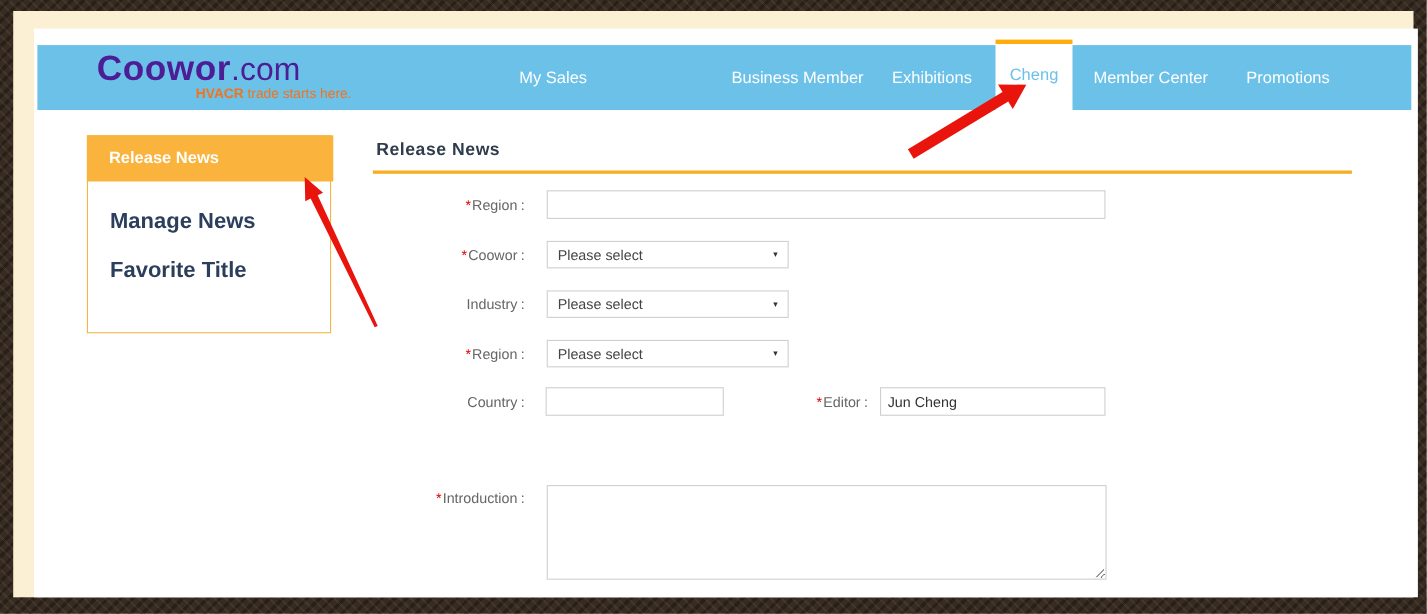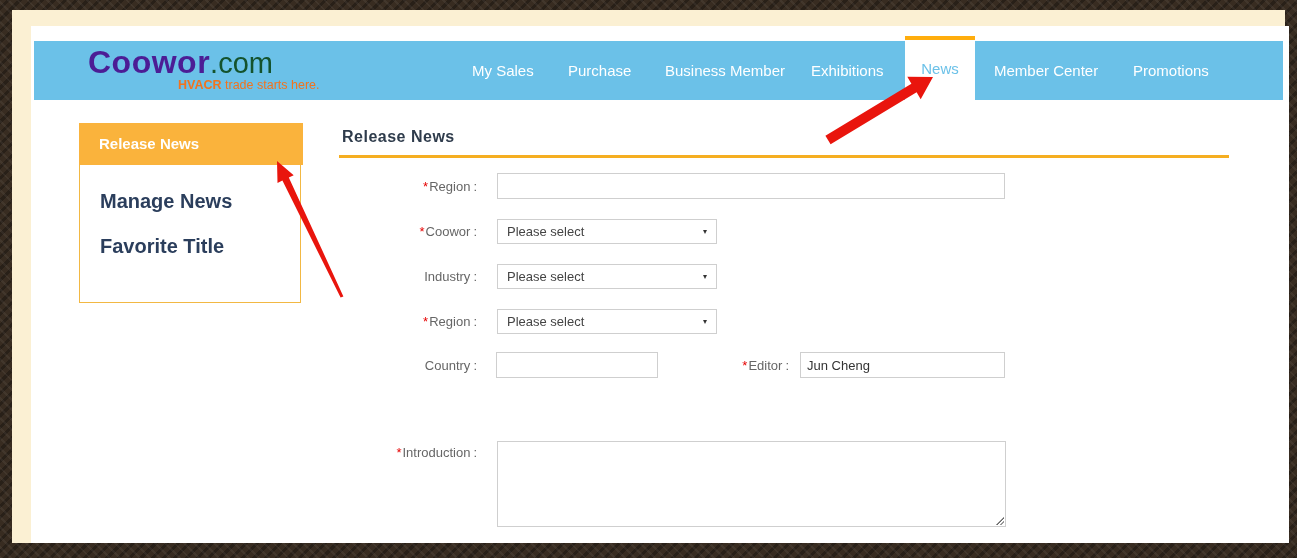--- a/index.html
+++ b/index.html
@@ -20,21 +20,21 @@
     position:absolute; left:19px; top:16px; width:1258px; height:517px;
     background:#ffffff;
   }
   
   .header {
     position:absolute; left:3px; top:15px; width:1249px; height:59px;
     background:#6bc1e8;
   }
   .logo { position:absolute; left:54px; top:3px; cursor:pointer; }
   .logo .brand { font-size:32px; font-weight:bold; color:#4c1d95; letter-spacing:0.5px; }
-  .logo .tld   { font-size:29px; font-weight:normal; color:#14532d; }
+  .logo .tld   { font-size:29px; font-weight:normal; color:#4c1d95; }
   .logo .tagline { font-size:12.5px; color:#f2731d; margin-top:-3px; margin-left:58px;padding-left:32px; }
   .logo .tagline .tg-bold { font-weight:bold; }
   .nav-item {
     position:absolute; top:0; height:59px; line-height:59px;
     color:#ffffff; font-size:15px; cursor:pointer; white-space:nowrap;
   }
   .nav-tab-active {
     position:absolute; top:-5px; height:64px; width:70px;
     background:#ffffff; border-top:4px solid #ffad0d;
     text-align:center; line-height:58px;
@@ -108,24 +108,23 @@
       <div class="logo">
         <span>
           <span class="brand">Coowor</span><span class="tld">.com</span>
         </span>
         <div class="tagline">
           <span class="tg-bold">HVACR</span><span> trade starts here.</span>
         </div>
       </div>
 
       <span class="nav-item" style="left:438px;">My Sales</span>
-      <span class="nav-item" style="left:534px;">Purchase</span>
       <span class="nav-item" style="left:631px;">Business Member</span>
       <span class="nav-item" style="left:777px;">Exhibitions</span>
-      <span class="nav-tab-active" style="left:871px;">News</span>
+      <span class="nav-tab-active" style="left:871px;">Cheng</span>
       <span class="nav-item" style="left:960px;">Member Center</span>
       <span class="nav-item" style="left:1099px;">Promotions</span>
     </div>
 
     <div class="sidebar">
       <div class="side-item-active">Release News</div>
       <div class="side-item" style="margin-top:14px;">Manage News</div>
       <div class="side-item">Favorite Title</div>
     </div>
 

